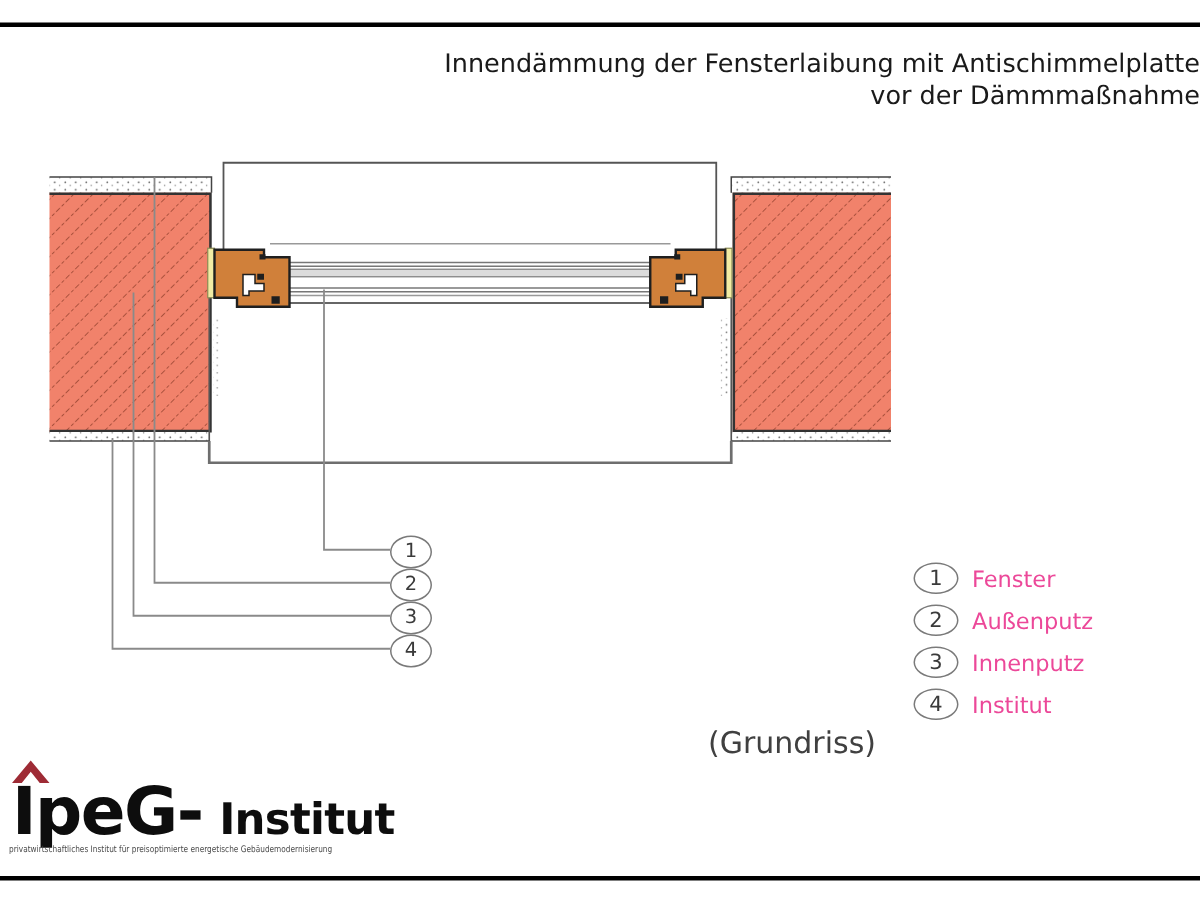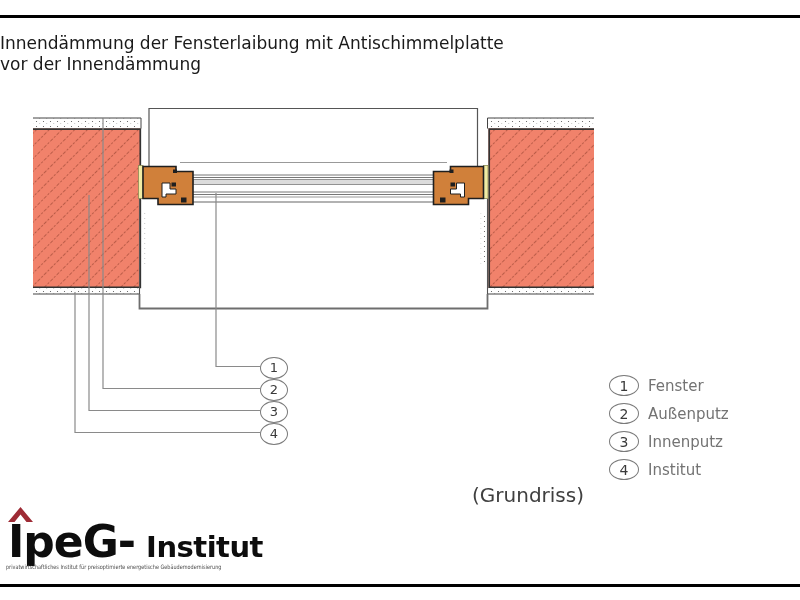--- a/index.html
+++ b/index.html
@@ -1,50 +1,50 @@
 <!DOCTYPE html>
 <html><head>
 <meta charset="utf-8">
 <style>
   html,body{margin:0;padding:0;background:#fff;}
   .page{position:relative;width:800px;height:600px;background:#ffffff;overflow:hidden;
         font-family:"DejaVu Sans","Liberation Sans",sans-serif;}
   .rule{position:absolute;left:0;width:800px;height:3px;background:#000;}
   .rule.top{top:15px;}
   .rule.bottom{top:584px;}
-  .title-block{position:absolute;top:33px;left:0;width:800px;text-align:left;
+  .title-block{position:absolute;top:33px;left:0;width:800px;text-align:right;
                color:#1a1a1a;font-size:17px;line-height:21px;}
   .diagram-svg{position:absolute;left:0;top:0;z-index:1;}
   .callout{position:absolute;width:26px;height:20px;border:1.4px solid #7a7a7a;border-radius:50%;
            background:#fff;color:#3a3a3a;font-size:13px;line-height:20px;text-align:center;z-index:2;}
   .legend{position:absolute;left:609px;top:375px;z-index:2;}
   .legend-row{position:absolute;left:0;height:21px;display:flex;align-items:center;}
   .legend-row .bubble{display:inline-block;width:30px;height:21px;border:1.4px solid #7a7a7a;
            border-radius:50%;background:#fff;color:#3a3a3a;font-size:14px;line-height:21px;
            text-align:center;box-sizing:border-box;}
-  .legend-row .lbl{margin-left:9px;font-size:15px;color:#737373;white-space:nowrap;}
+  .legend-row .lbl{margin-left:9px;font-size:15px;color:#ec4899;white-space:nowrap;}
   .view-label{position:absolute;left:472px;top:483px;font-size:20px;color:#404040;z-index:2;}
   .logo{position:absolute;left:5px;top:500px;z-index:2;}
   .logo-roof{position:absolute;left:1px;top:4px;}
   .logo-text{position:absolute;left:3px;top:16px;white-space:nowrap;color:#0d0d0d;}
   .logo-text .main{font-size:44px;font-weight:bold;letter-spacing:-1px;}
   .logo-text .suffix{font-size:29px;font-weight:600;letter-spacing:-0.5px;margin-left:11px;}
   .logo-tagline{position:absolute;left:1px;top:63px;font-size:6px;color:#4a4a4a;white-space:nowrap;
                 transform:scaleX(0.82);transform-origin:left center;}
 </style>
 </head>
 <body>
 
 <div class="page">
 
   <div class="rule top"></div>
 
   <div class="title-block">
     <div>Innendämmung der Fensterlaibung mit Antischimmelplatte</div>
-    <div>vor der Innendämmung</div>
+    <div>vor der Dämmmaßnahme</div>
   </div>
 
   <svg class="diagram-svg" width="800" height="600" viewBox="0 0 800 600">
     <defs>
       <pattern id="hatch" width="9" height="9" patternUnits="userSpaceOnUse" patternTransform="rotate(-45)">
         <rect width="9" height="9" fill="#F1826B"></rect>
         <line x1="0" y1="0" x2="9" y2="0" stroke="#A8503C" stroke-width="1.3" stroke-dasharray="2.2,1.6"></line>
       </pattern>
       <pattern id="dots" width="7" height="5" patternUnits="userSpaceOnUse">
         <rect width="7" height="5" fill="#ffffff"></rect>

